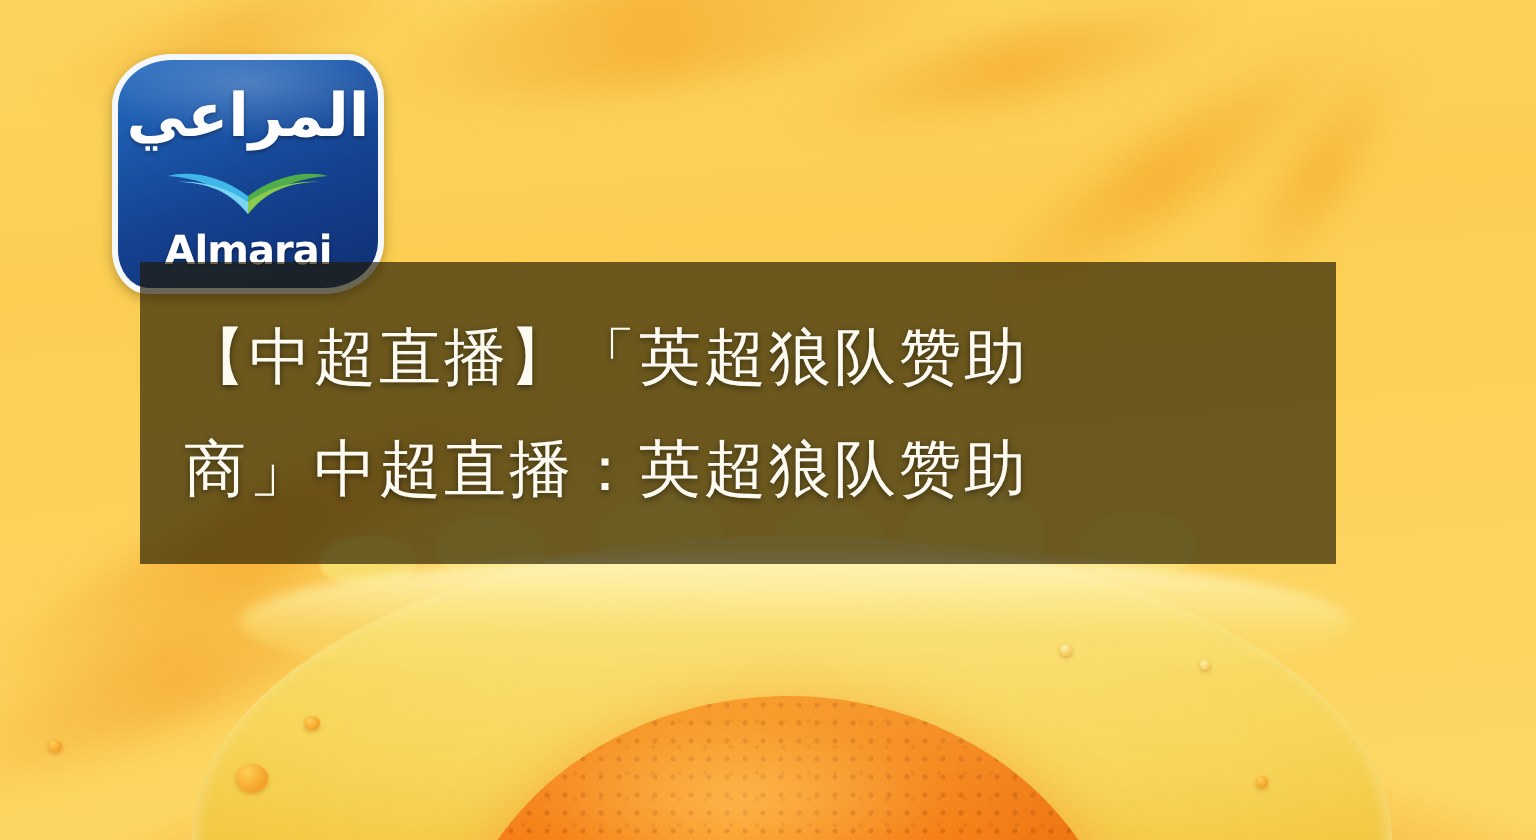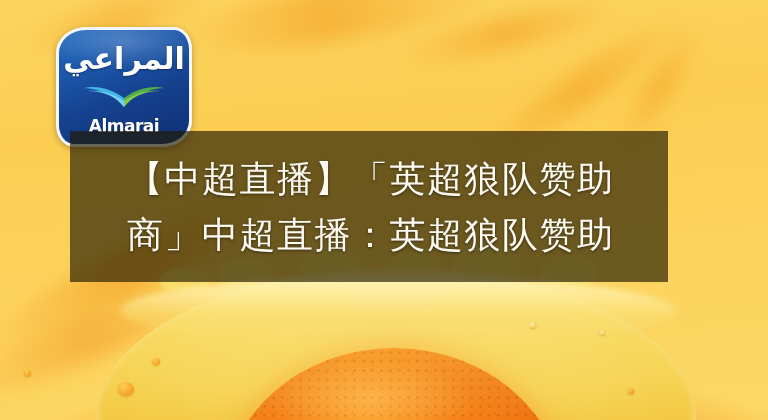--- a/index.html
+++ b/index.html
@@ -187,21 +187,21 @@
     width: 86px;
     height: 26px;
   }
   .logo-word {
     position: absolute;
     left: 0;
     right: 0;
     bottom: 9px;
     text-align: center;
     color: #ffffff;
-    font-size: 17px;
+    font-size: 20px;
     line-height: 1;
     font-family: "DejaVu Sans", sans-serif;
     font-weight: bold;
     letter-spacing: -0.5px;
     text-shadow: 0 1px 2px rgba(0,0,0,.4);
   }
 
   
   .caption-banner {
     position: absolute;
@@ -212,26 +212,25 @@
     background: rgba(34, 26, 0, 0.66);
     display: flex;
     flex-direction: column;
     justify-content: center;
     padding: 0 22px;
     box-sizing: border-box;
   }
   .caption-line {
     color: #fdfaf2;
     font-family: "DejaVu Serif", "Liberation Serif", serif;
-    font-size: 36px;
+    font-size: 31px;
     line-height: 56px;
     letter-spacing: 1.5px;
     white-space: nowrap;
     text-shadow: 0 1px 3px rgba(0,0,0,.5);
-    margin-left: 35px;
   }
 </style>
 </head>
 <body>
 
 <div id="stage">
 
   <div class="bg-base"></div>
 
   <div class="streak streak-g"></div>

